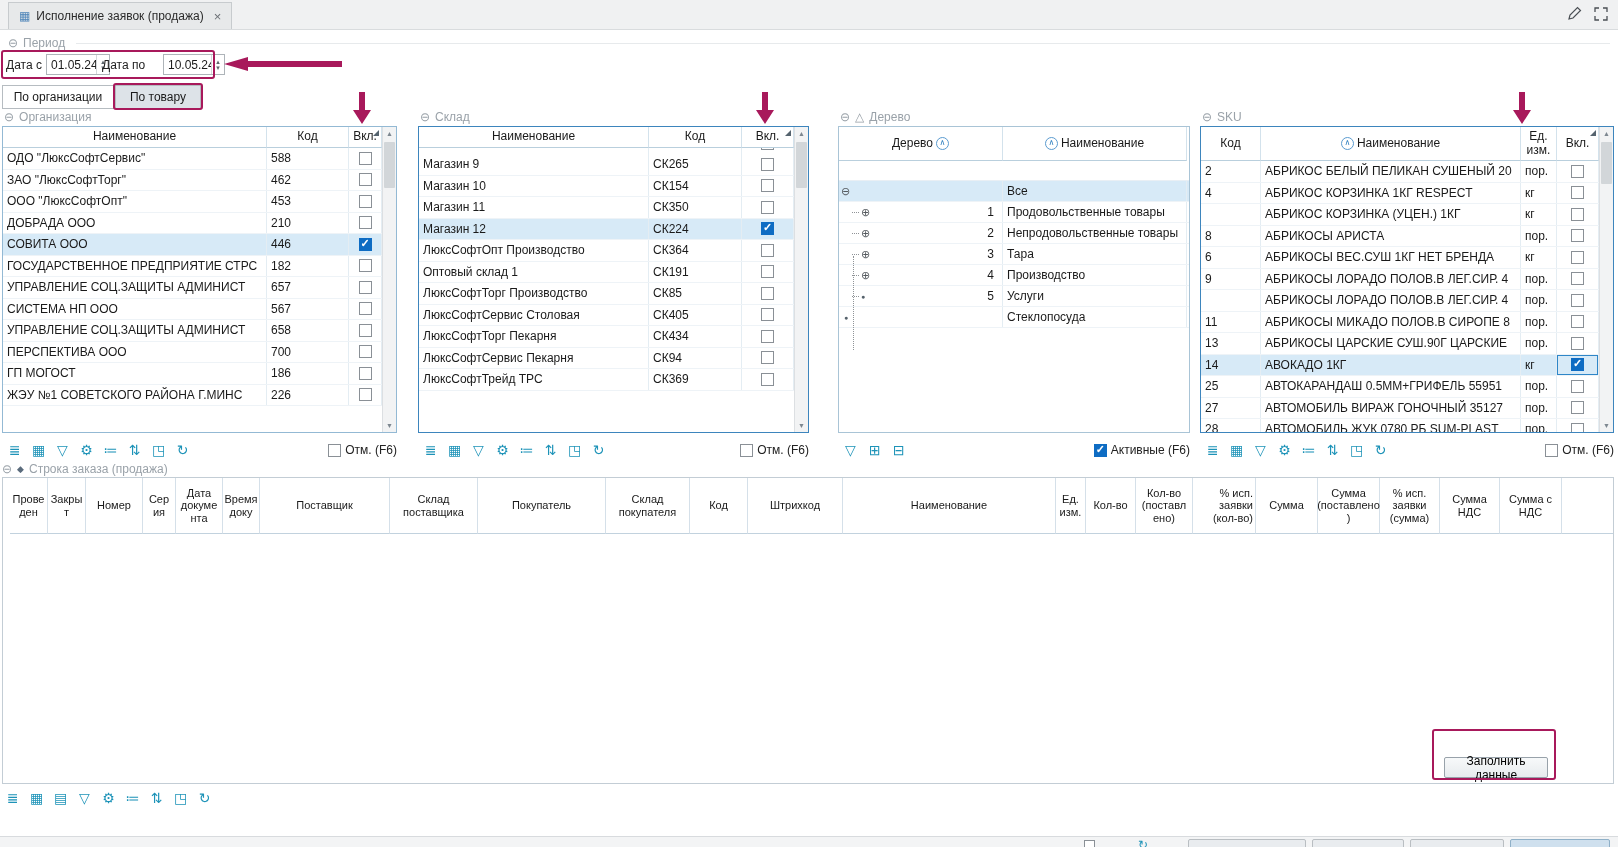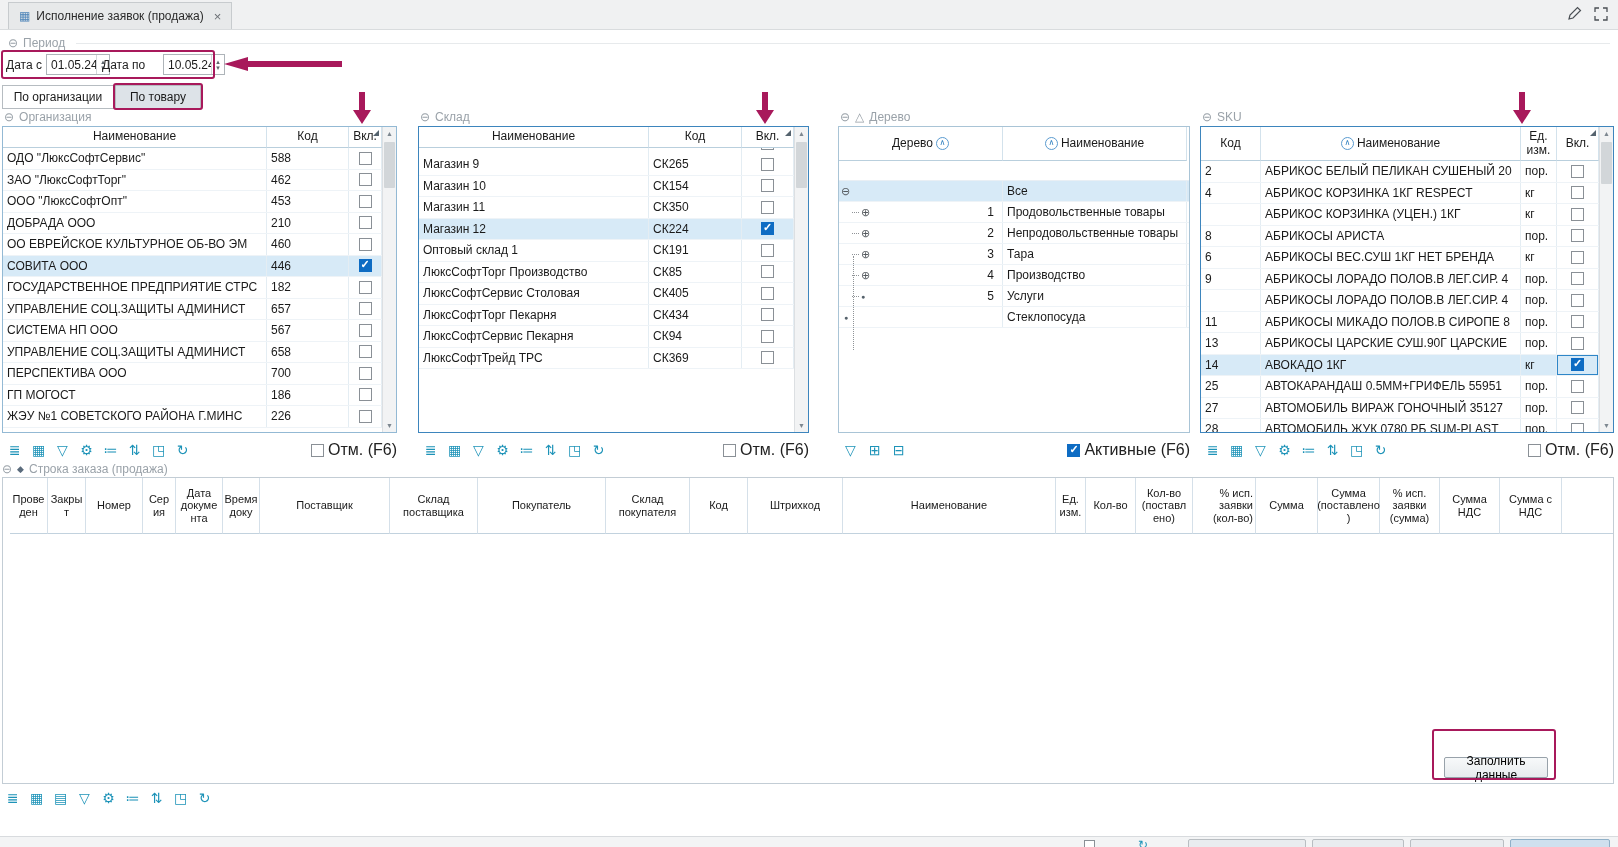--- a/index.html
+++ b/index.html
@@ -72,21 +72,21 @@
 
   
   .cb{width:13px;height:13px;min-width:13px;border:1px solid #8a9096;background:#fff;display:inline-block;position:relative;cursor:pointer;}
   .cb.ck{background:#0e6cc3;border-color:#0e6cc3;}
   .cb.ck::after{content:"✓";position:absolute;left:1px;top:-2px;color:#fff;font-size:11px;font-weight:bold;}
 
   
   .pfoot{position:absolute;left:2px;top:327px;height:26px;display:flex;align-items:center;}
   .tico-row{display:flex;align-items:center;gap:3px;}
   .ticon{color:#1d93b8;font-size:14px;width:21px;height:20px;display:inline-flex;align-items:center;justify-content:center;cursor:pointer;}
-  .footchk{margin-left:auto;display:flex;align-items:center;gap:4px;font-size:16px;color:#222;}
+  .footchk{margin-left:auto;display:flex;align-items:center;gap:4px;font-size:12px;color:#222;}
 
   
   .tstub{width:7px;border-top:1px dotted #8f9397;margin-left:13px;}
   .tg{color:#555a5f;font-size:11px;margin-left:2px;}
   .tg.root{margin-left:2px;}
   .tdot{color:#55616b;font-size:7px;margin-left:2px;}
   .tdot.root{margin-left:5px;}
   .tnum{margin-left:auto;padding-right:8px;}
   .treeline{position:absolute;left:14px;top:75px;height:94px;border-left:1px dotted #8f9397;pointer-events:none;}
   .blankrow{height:20px;border-bottom:1px solid #e9eff4;margin-right:0;}
@@ -205,27 +205,20 @@
               <span class="cb"></span>
             </div>
           </div>
           <div class="trow">
             <div class="tc c-name">ДОБРАДА ООО</div>
             <div class="tc c-code">210</div>
             <div class="tc c-incl ccell">
               <span class="cb"></span>
             </div>
           </div>
-          <div class="trow">
-            <div class="tc c-name">ОО ЕВРЕЙСКОЕ КУЛЬТУРНОЕ ОБ-ВО ЭМ</div>
-            <div class="tc c-code">460</div>
-            <div class="tc c-incl ccell">
-              <span class="cb"></span>
-            </div>
-          </div>
           <div class="trow sel">
             <div class="tc c-name">СОВИТА ООО</div>
             <div class="tc c-code">446</div>
             <div class="tc c-incl ccell">
               <span class="cb ck"></span>
             </div>
           </div>
           <div class="trow">
             <div class="tc c-name">ГОСУДАРСТВЕННОЕ ПРЕДПРИЯТИЕ СТРС</div>
             <div class="tc c-code">182</div>
@@ -347,20 +340,27 @@
             <div class="tc c-code">СК350</div>
             <div class="tc c-incl ccell">
               <span class="cb"></span>
             </div>
           </div>
           <div class="trow sel">
             <div class="tc c-name">Магазин 12</div>
             <div class="tc c-code">СК224</div>
             <div class="tc c-incl ccell">
               <span class="cb ck"></span>
+            </div>
+          </div>
+          <div class="trow">
+            <div class="tc c-name">ЛюксСофтОпт Производство</div>
+            <div class="tc c-code">СК364</div>
+            <div class="tc c-incl ccell">
+              <span class="cb"></span>
             </div>
           </div>
           <div class="trow">
             <div class="tc c-name">Оптовый склад 1</div>
             <div class="tc c-code">СК191</div>
             <div class="tc c-incl ccell">
               <span class="cb"></span>
             </div>
           </div>
           <div class="trow">

